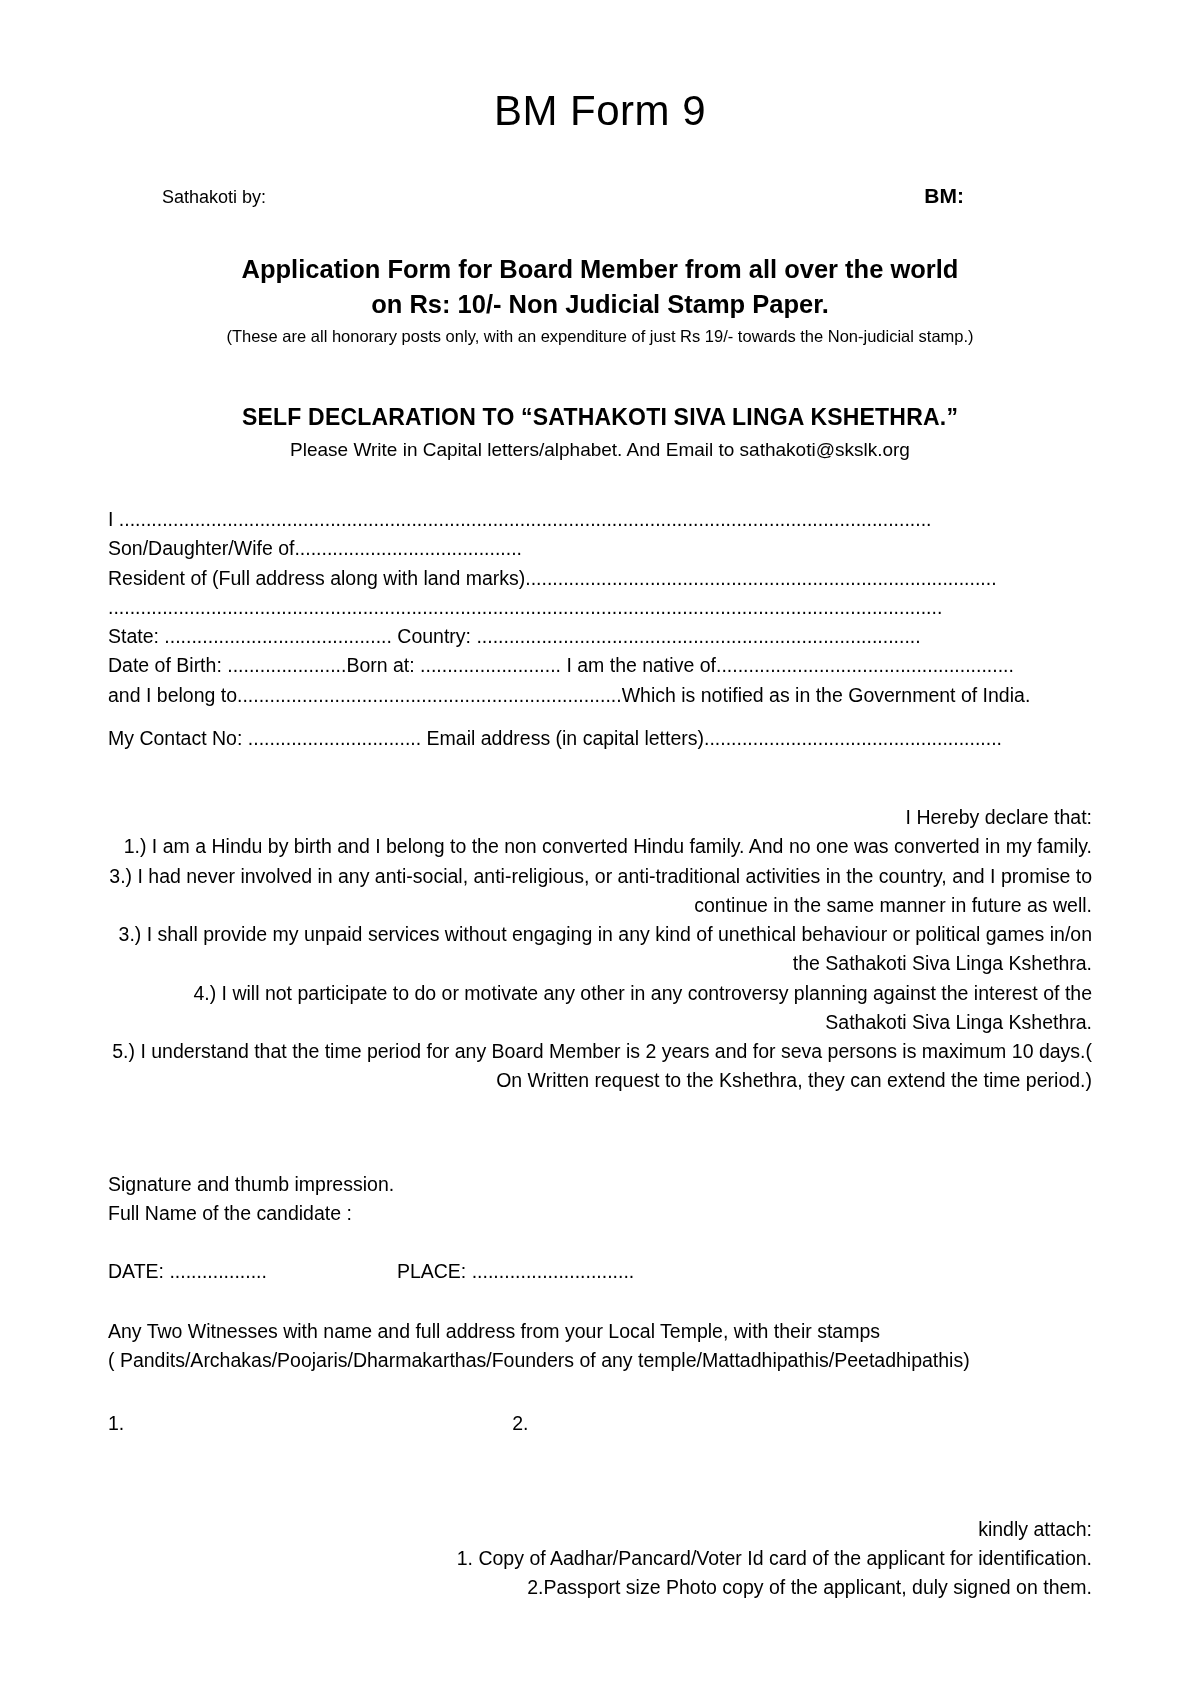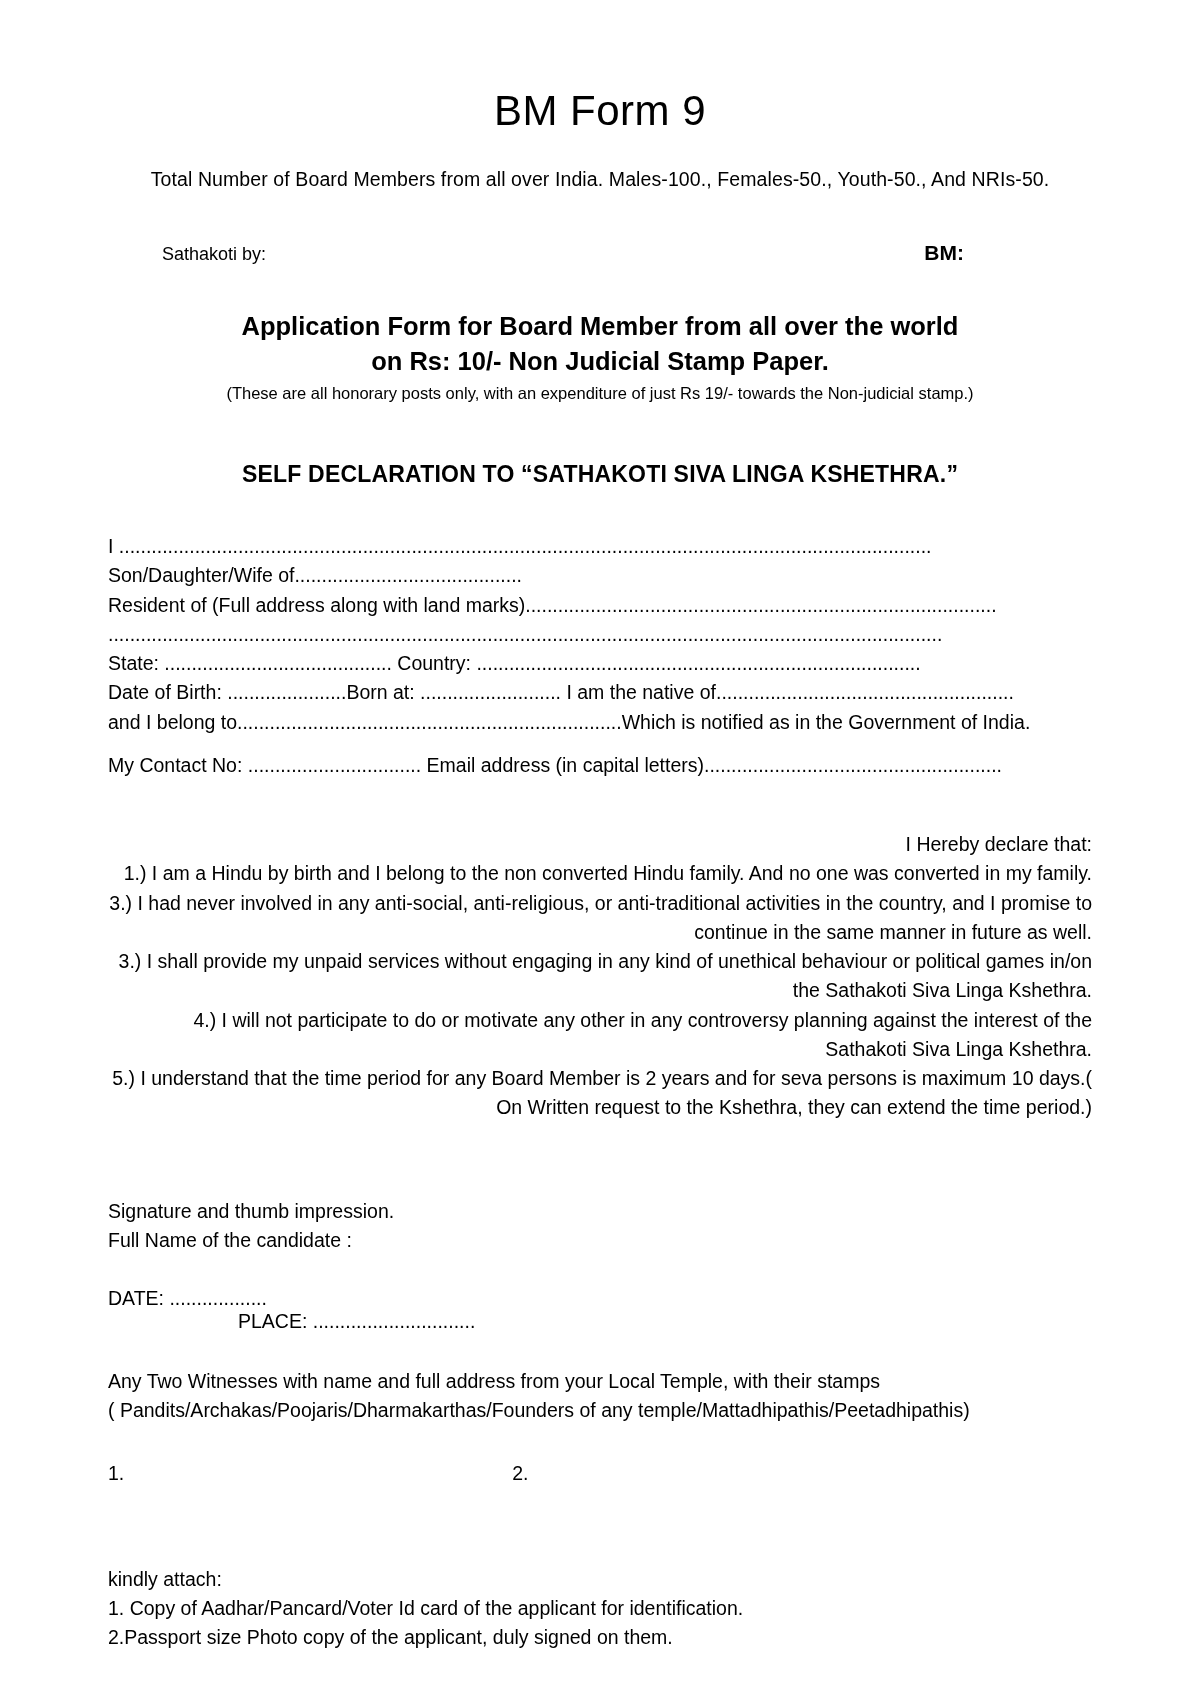--- a/index.html
+++ b/index.html
@@ -95,21 +95,20 @@
   }
   .sig-block {
     margin-top: 74px;
     font-size: 19.5px;
     line-height: 1.5;
   }
   .date-place {
     margin-top: 32px;
     font-size: 19.5px;
     display: flex;
-    flex-direction: column;
   }
   .date-place .place {
     margin-left: 130px;
   }
   .witness-block {
     margin-top: 34px;
     font-size: 19.5px;
     line-height: 1.5;
   }
   .witness-nums {
@@ -117,46 +116,47 @@
     font-size: 19.5px;
     display: flex;
   }
   .witness-nums .two {
     margin-left: 388px;
   }
   .attach-block {
     margin-top: 80px;
     font-size: 19.5px;
     line-height: 1.5;
+    text-align: right;
   }
   .attach-block p {
     margin: 0;
   }
 </style>
 </head>
 <body>
 
 <div class="page">
 
   <h1 class="form-title">BM  Form 9</h1>
 
-  <div class="subtitle-line">Total Number of Board Members from all over India.  Males-100., Females-50., Youth-50.,  And  NRIs-50.</div>
 
   <div class="referred-row">
     <div class="referred-by">Sathakoti by:</div>
     <div class="bm-label">BM:</div>
   </div>
 
   <div class="app-heading">
     <div>Application Form for Board Member from all over the world</div>
     <div>on Rs: 10/- Non Judicial Stamp Paper.</div>
   </div>
   <div class="app-note">(These are all honorary posts only, with an expenditure of just Rs 19/- towards the Non-judicial stamp.)</div>
 
   <div class="self-decl">SELF DECLARATION TO “SATHAKOTI  SIVA LINGA KSHETHRA.”</div>
+  <div class="self-decl-note">Please Write in Capital letters/alphabet. And Email to sathakoti@skslk.org</div>
 
   <div class="fields">
     <div class="row">I ......................................................................................................................................................</div>
     <div class="row">Son/Daughter/Wife of..........................................</div>
     <div class="row">Resident of (Full address along with land marks).......................................................................................</div>
     <div class="row">..........................................................................................................................................................</div>
     <div class="row">State: ..........................................  Country: ..................................................................................</div>
     <div class="row">Date of Birth: ......................Born at: .......................... I am the native of.......................................................</div>
     <div class="row">and I belong to.......................................................................Which is notified as in the Government of India.</div>
     <div class="gap-row"></div>

